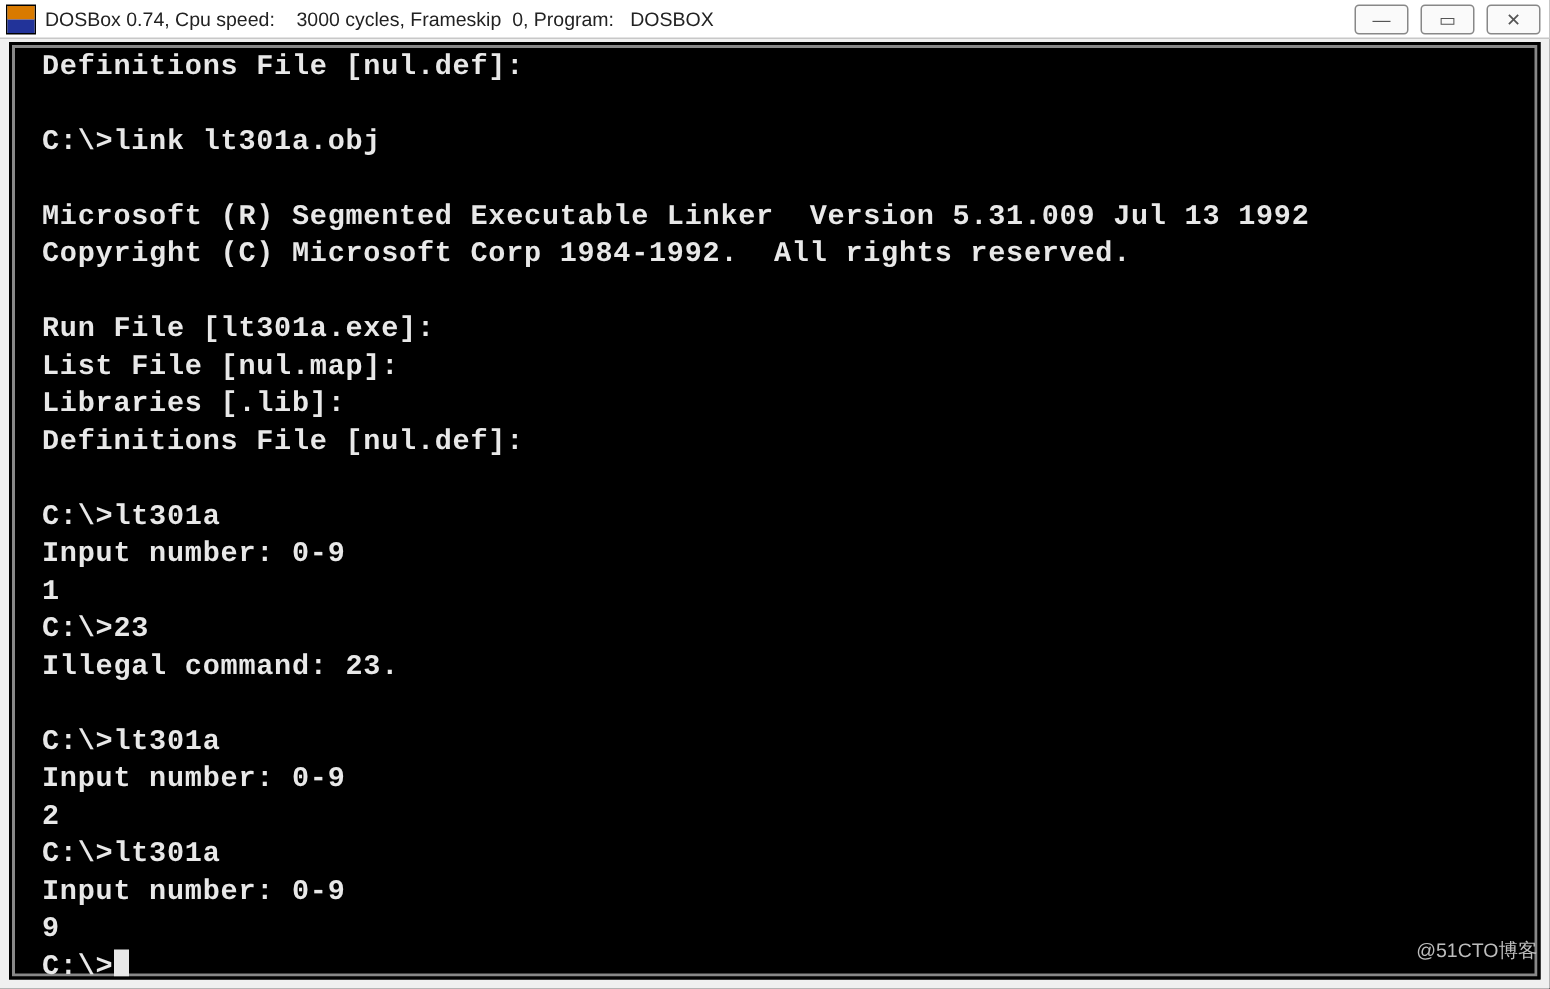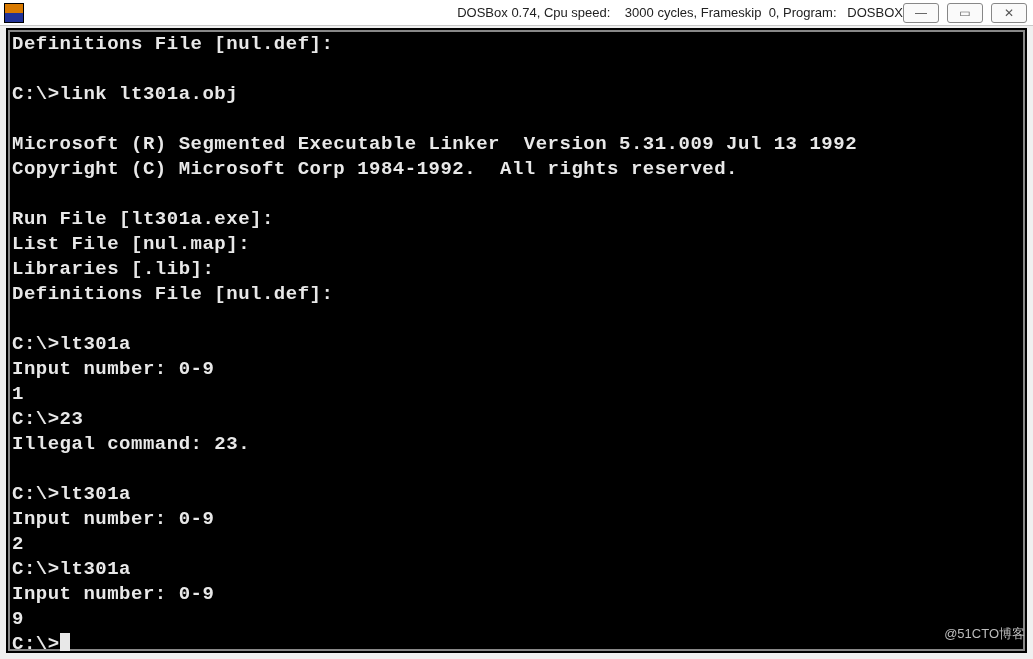--- a/index.html
+++ b/index.html
@@ -27,41 +27,41 @@
   }
   .titlebar .icon-box {
     width:18px; height:18px;
     margin-right:6px;
     display:flex; flex-direction:column;
     border:1px solid #000000;
   }
   .titlebar .icon-box div { flex:1; }
   .titlebar .icon-box .t { background:#d97a00; }
   .titlebar .icon-box .b { background:#223399; }
-  .titlebar .caption { flex:1; white-space:pre;text-align:right; }
+  .titlebar .caption { flex:1; white-space:pre; }
   .win-btns { display:flex; gap:8px; margin-right:2px; }
   .win-btn {
     width:34px; height:18px;
     border:1px solid #888;
     border-radius:3px;
     background:#fafafa;
     display:flex; align-items:center; justify-content:center;
     font-size:12px; line-height:1;
     color:#555;
   }
   
   .terminal {
     position:absolute;
     left:6px; right:6px;
     top:28px; bottom:6px;
     background:#000;
     border:2px solid #000;
     box-shadow:0 0 0 2px #888 inset; 
     box-sizing:border-box;
-    padding:2px 4px;
+    padding:2px 20px;
     overflow:hidden;
   }
   .terminal pre {
     margin:0;
     font-family:"Courier New",monospace;
     font-size:19px;
     line-height:25px;
     color:#e8e8e8;
     white-space:pre;
     font-weight:bold;

